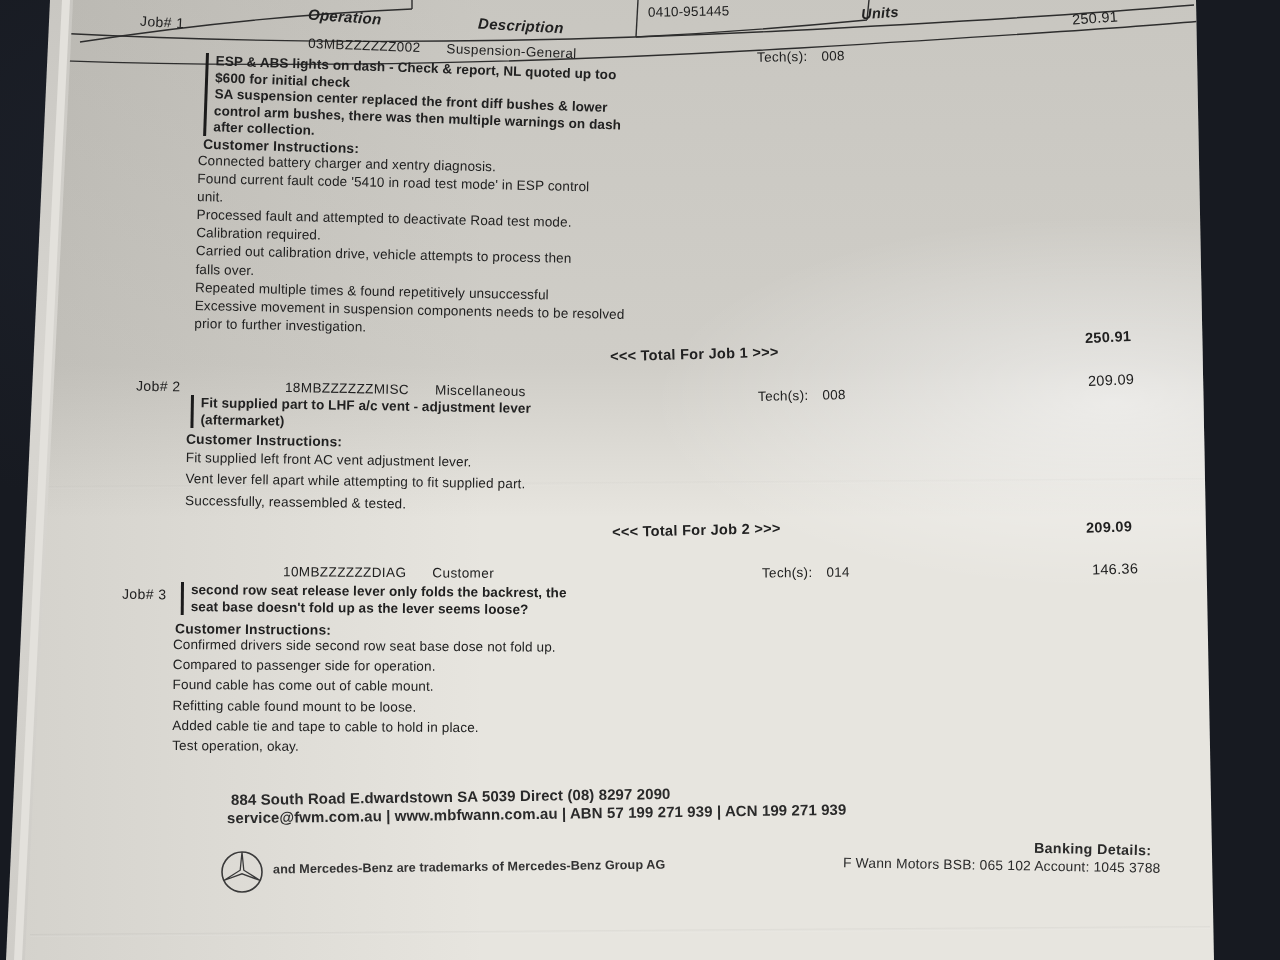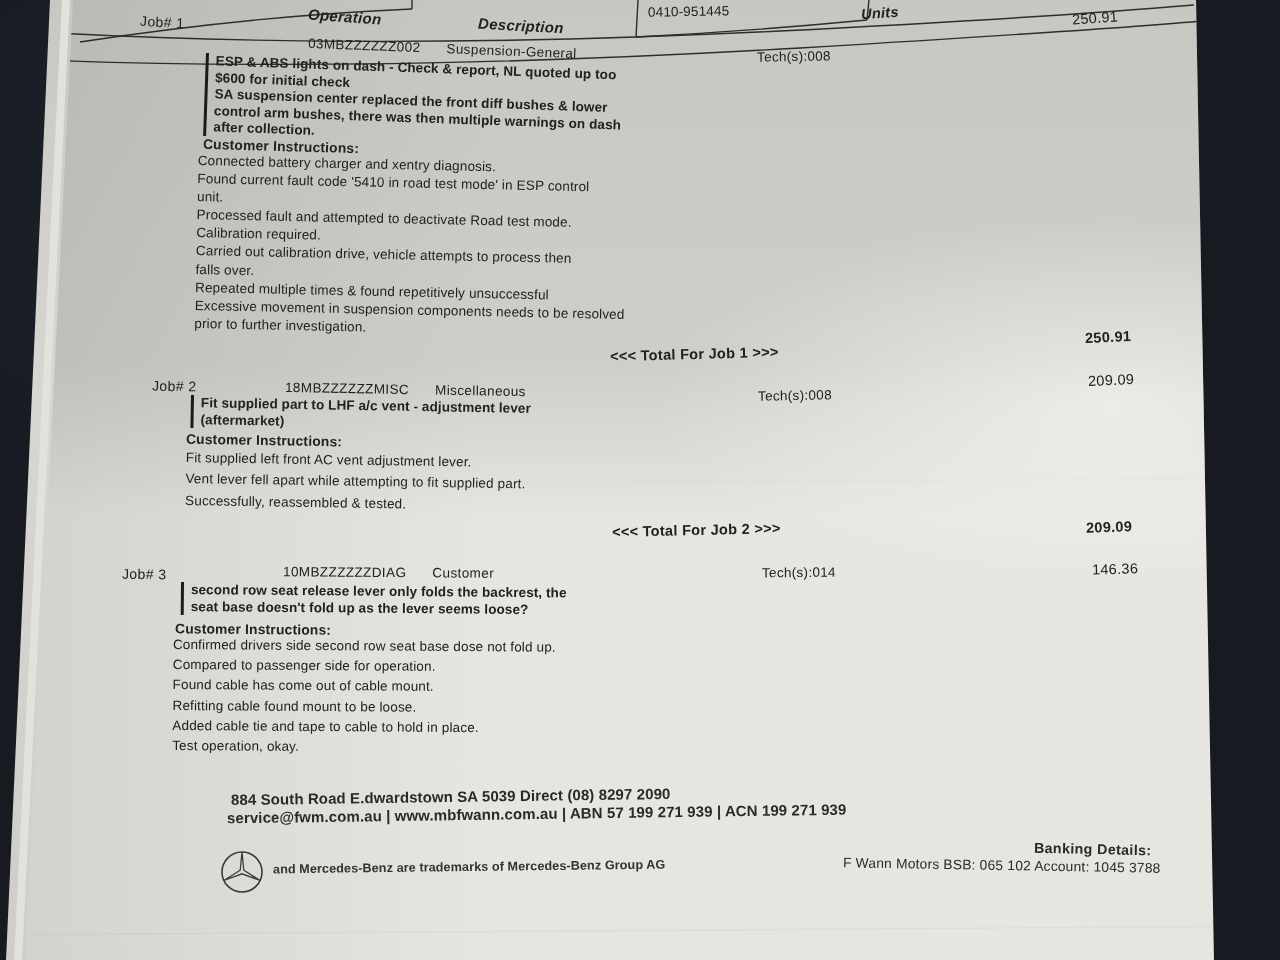--- a/index.html
+++ b/index.html
@@ -43,21 +43,21 @@
     transform:rotate(-.4deg);
   }
   .abs { position:absolute; white-space:nowrap; }
   .ink { color:#212121; }
   .t { font-size:13.5px; letter-spacing:.15px; }
   .hdr { font-weight:bold; font-style:italic; font-size:15px; letter-spacing:.3px; }
   .joblabel { font-size:14px; letter-spacing:.4px; }
   .opcode { font-size:13.5px; letter-spacing:.4px; }
   .opname { margin-left:26px; }
   .tech { font-size:13.5px; letter-spacing:.3px; }
-  .tech .v { }
+  .tech .v { margin-left:14px; }
   .amount { font-size:14.5px; letter-spacing:.3px; }
   .total { font-size:14.5px; font-weight:bold; letter-spacing:.3px; }
   .req {
     border-left:3px solid #1b1b1b; padding-left:7px;
     font-weight:bold; font-size:13.5px; line-height:16.5px; letter-spacing:.1px;
     white-space:nowrap;
   }
   .cih { font-weight:bold; font-size:13.8px; letter-spacing:.2px; }
   .ci div { font-size:13.5px; letter-spacing:.15px; }
   .footer-line { font-weight:bold; font-size:15px; letter-spacing:.1px; color:#2a2a2a; }
@@ -116,42 +116,42 @@
       <div>Calibration required.</div>
       <div>Carried out calibration drive, vehicle attempts to process then</div>
       <div>falls over.</div>
       <div>Repeated multiple times &amp; found repetitively unsuccessful</div>
       <div>Excessive movement in suspension components needs to be resolved</div>
       <div>prior to further investigation.</div>
     </div>
     <div class="abs total ink" style="left:610px; top:346px; transform:rotate(-1.5deg);">&lt;&lt;&lt; Total For Job 1 &gt;&gt;&gt;</div>
     <div class="abs total ink" style="left:1085px; top:329px; transform:rotate(-2.5deg);">250.91</div>
 
-    <div class="abs joblabel ink" style="left:152px; top:378px; transform:rotate(1deg);">Job# 2</div>
+    <div class="abs joblabel ink" style="left:136px; top:378px; transform:rotate(1deg);">Job# 2</div>
     <div class="abs amount ink" style="left:1088px; top:372px; transform:rotate(-2.5deg);">209.09</div>
     <div class="abs opcode ink" style="left:285px; top:382px; transform:rotate(1deg);">
       <span>18MBZZZZZZMISC</span><span class="opname">Miscellaneous</span>
     </div>
     <div class="abs tech ink" style="left:758px; top:388px; transform:rotate(-1.2deg);">
       <span>Tech(s):</span><span class="v">008</span>
     </div>
     <div class="abs req ink" style="left:191px; top:395px; transform:rotate(1deg); transform-origin:top left;">
       <div>Fit supplied part to LHF a/c vent - adjustment lever</div>
       <div>(aftermarket)</div>
     </div>
     <div class="abs cih ink" style="left:186px; top:433px; transform:rotate(1deg);">Customer Instructions:</div>
     <div class="abs ci ink" style="left:186px; top:447px; line-height:21.3px; transform:rotate(.9deg); transform-origin:top left;">
       <div>Fit supplied left front AC vent adjustment lever.</div>
       <div>Vent lever fell apart while attempting to fit supplied part.</div>
       <div>Successfully, reassembled &amp; tested.</div>
     </div>
     <div class="abs total ink" style="left:612px; top:522px; transform:rotate(-1.3deg);">&lt;&lt;&lt; Total For Job 2 &gt;&gt;&gt;</div>
     <div class="abs total ink" style="left:1086px; top:519px; transform:rotate(-2deg);">209.09</div>
 
-    <div class="abs joblabel ink" style="left:122px; top:566px; transform:rotate(.6deg);">Job# 3</div>
+    <div class="abs joblabel ink" style="left:122px; top:586px; transform:rotate(.6deg);">Job# 3</div>
     <div class="abs amount ink" style="left:1092px; top:561px; transform:rotate(-1.5deg);">146.36</div>
     <div class="abs opcode ink" style="left:283px; top:565px; transform:rotate(.4deg);">
       <span>10MBZZZZZZDIAG</span><span class="opname">Customer</span>
     </div>
     <div class="abs tech ink" style="left:762px; top:565px; transform:rotate(-.6deg);">
       <span>Tech(s):</span><span class="v">014</span>
     </div>
     <div class="abs req ink" style="left:181px; top:582px; transform:rotate(.5deg); transform-origin:top left;">
       <div>second row seat release lever only folds the backrest, the</div>
       <div>seat base doesn't fold up as the lever seems loose?</div>

